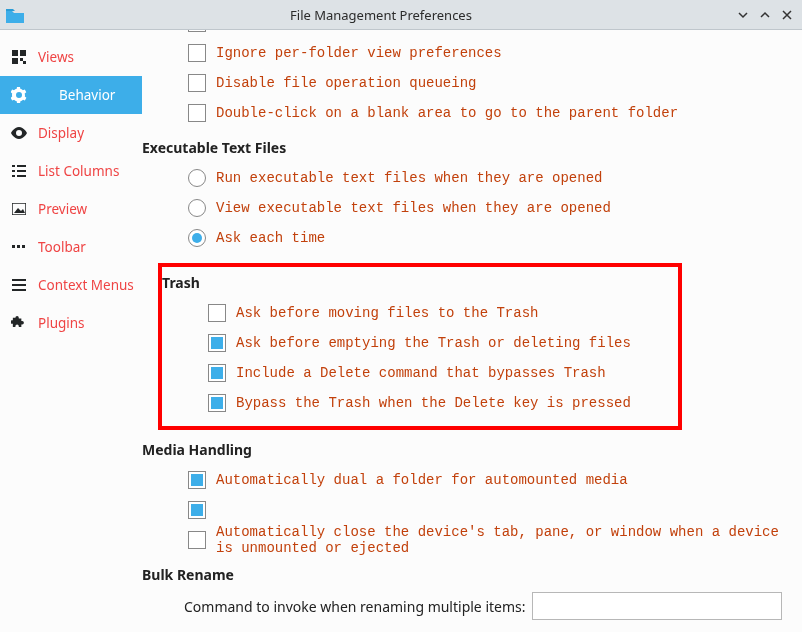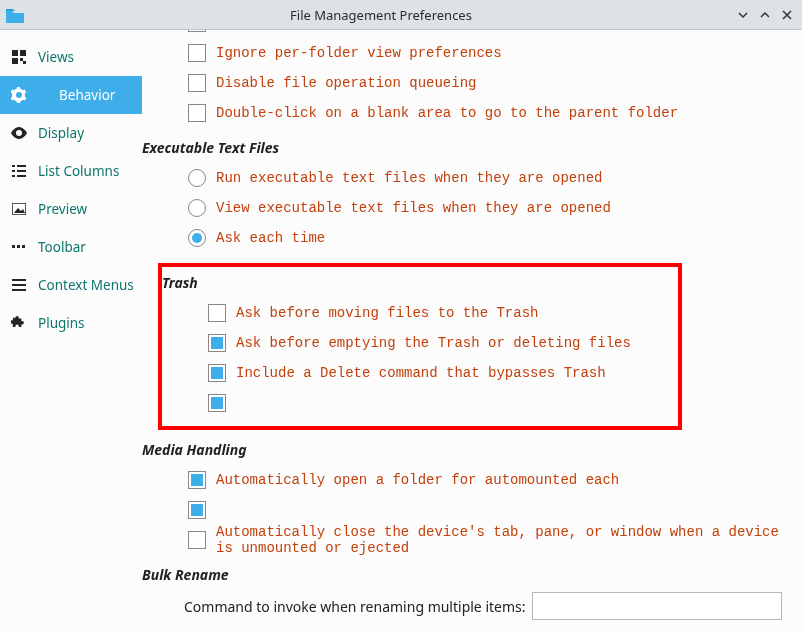--- a/index.html
+++ b/index.html
@@ -6,26 +6,26 @@
   body { width: 802px; height: 632px; background: #fcfcfc; overflow: hidden; font-size: 14px; color: #222; }
 
   .titlebar { height: 30px; background: #dde2e6; display: flex; align-items: center; padding: 0 6px; border-bottom: 1px solid #bfc6cc; }
   .titlebar .file-icon { width: 18px; height: 14px; margin-right: 8px; }
   .titlebar .title { flex: 1; text-align: center; font-size: 13px; color: #2b2b2b; }
   .titlebar .win-btn { width: 18px; height: 18px; display: flex; align-items: center; justify-content: center; margin-left: 4px; cursor: pointer; }
   .titlebar .win-btn svg { stroke: #333; }
 
   .body { display: flex; height: calc(632px - 30px); }
   .sidebar { width: 142px; background: #fcfcfc; padding-top: 8px; }
-  .side-item { display: flex; align-items: center; height: 38px; padding-left: 10px; cursor: pointer; color: #0f766e; font-size: 13.5px; }
+  .side-item { display: flex; align-items: center; height: 38px; padding-left: 10px; cursor: pointer; color: #ef4444; font-size: 13.5px; }
   .side-item.active { background: #3daee9; color: #fff; gap: 21px; }
   .side-item .icon { width: 18px; height: 18px; margin-right: 10px; display: flex; align-items: center; justify-content: center; }
 
   .content { flex: 1; padding: 0 14px 14px 0; overflow: hidden; }
-  .group-title { font-weight: bold; font-size: 14px; margin: 10px 0 6px 0; font-style: italic; }
+  .group-title { font-weight: bold; font-size: 14px; margin: 10px 0 6px 0; }
   .opt { display: flex; align-items: center; height: 30px; margin-left: 46px; }
   .checkbox, .radio { width: 18px; height: 18px; border: 1px solid #888; background: #fff; margin-right: 10px; display: flex; align-items: center; justify-content: center; position: relative; flex-shrink: 0; }
   .radio { border-radius: 50%; }
   .radio.checked::after { content: ""; width: 10px; height: 10px; border-radius: 50%; background: #3daee9; }
   .checkbox.checked::after { content: ""; width: 12px; height: 12px; background: #3daee9; }
   .opt-label { font-size: 14px; color: #c2410c; font-family: Liberation Mono, monospace; }
 
   .section { margin-top: 10px; }
   .highlight { border: 4px solid #ff0000; padding: 6px 0 8px 0; margin-left: 16px; margin-right: 106px; }
   .highlight .group-title { margin-left: 0; margin-top: 0; }
@@ -189,28 +189,29 @@
       <div class="opt">
         <span class="checkbox checked"></span>
         <span class="opt-label">Ask before emptying the Trash or deleting files</span>
       </div>
       <div class="opt">
         <span class="checkbox checked"></span>
         <span class="opt-label">Include a Delete command that bypasses Trash</span>
       </div>
       <div class="opt">
         <span class="checkbox checked"></span>
+        <span class="opt-label">Bypass the Trash when the Delete key is pressed</span>
       </div>
     </div>
 
     <div class="section">
       <div class="group-title">Media Handling</div>
       <div class="opt">
         <span class="checkbox checked"></span>
-        <span class="opt-label">Automatically open a folder for automounted each</span>
+        <span class="opt-label">Automatically dual a folder for automounted media</span>
       </div>
       <div class="opt">
         <span class="checkbox checked"></span>
       </div>
       <div class="opt">
         <span class="checkbox"></span>
         <span class="opt-label">Automatically close the device's tab, pane, or window when a device is unmounted or ejected</span>
       </div>
     </div>
 

